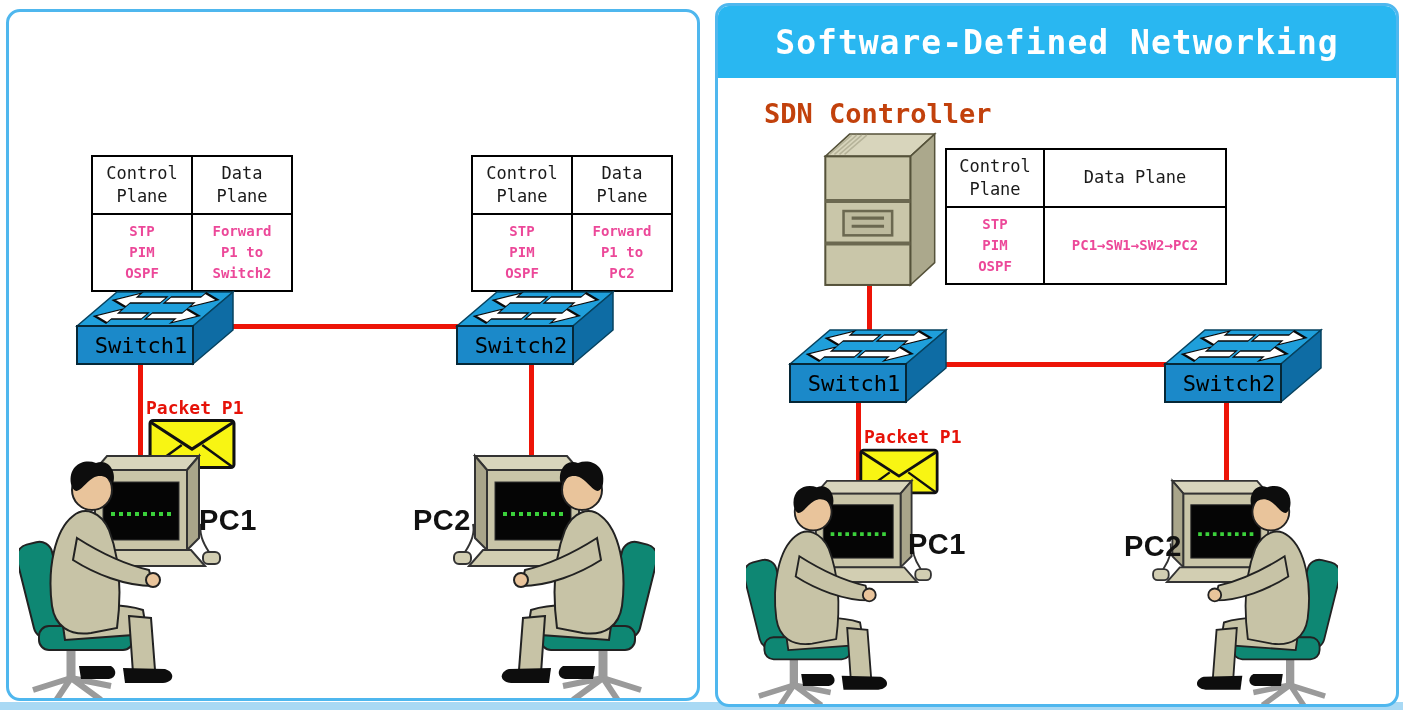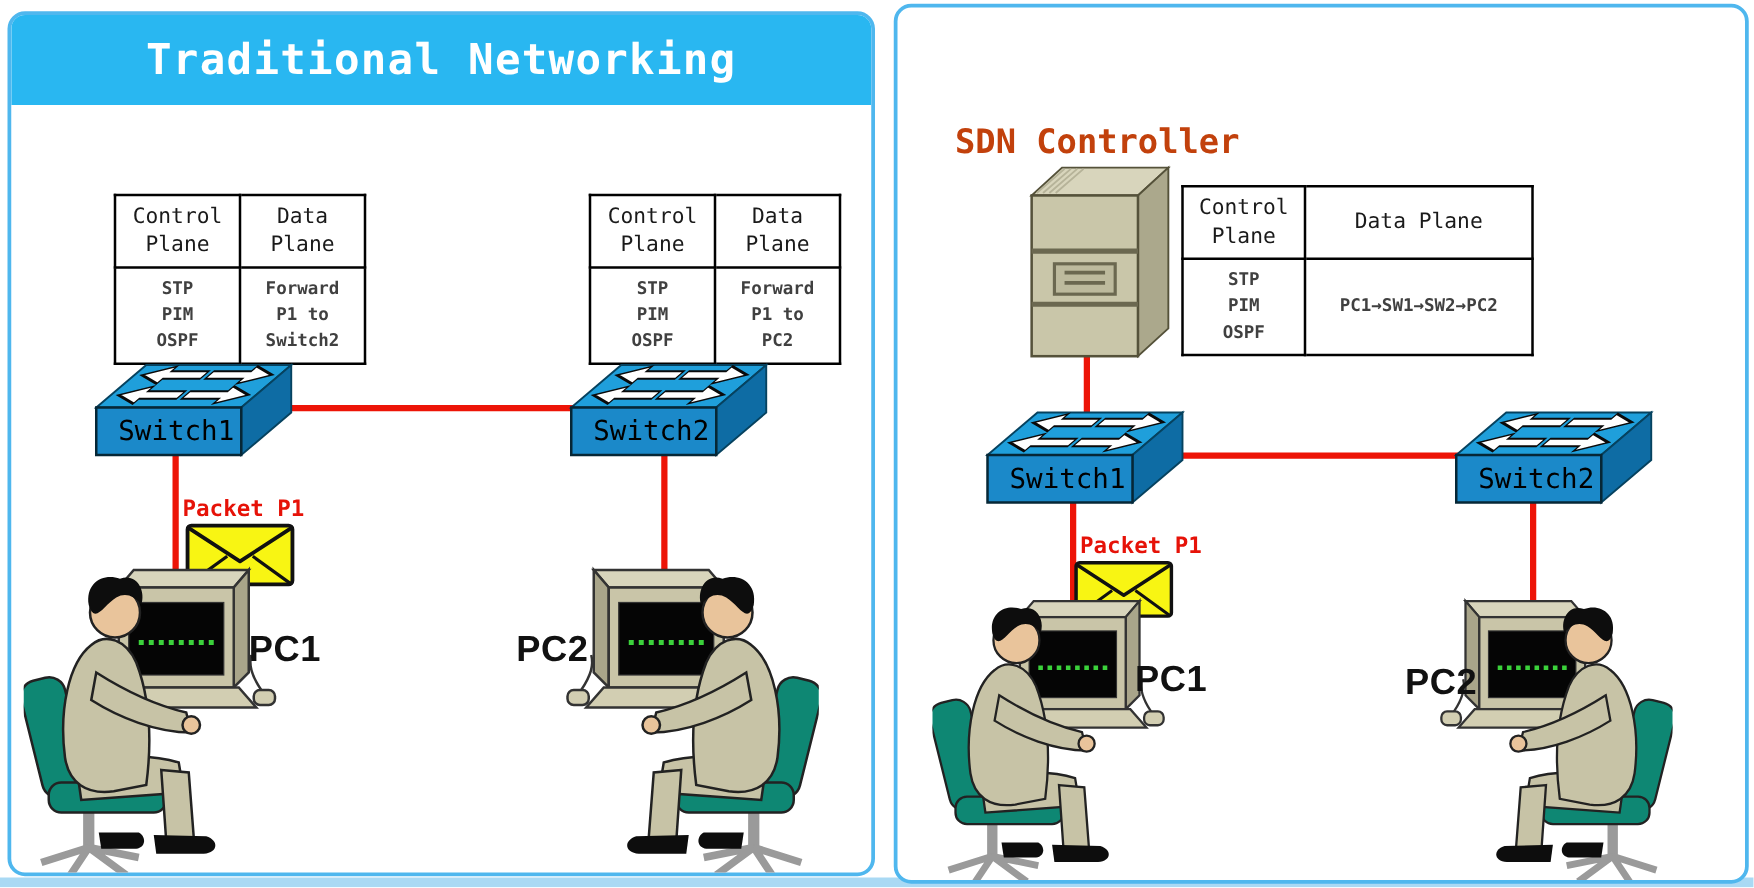--- a/index.html
+++ b/index.html
@@ -26,21 +26,21 @@
 
   .switch{width:160px;height:88px;}
   .switch-label{position:absolute;left:3px;top:41px;width:126px;height:37px;display:flex;
                 align-items:center;justify-content:center;font-family:"DejaVu Sans Mono",monospace;
                 font-size:22px;color:#000;z-index:3;}
 
   .ptable{position:absolute;z-index:2;border-collapse:collapse;background:#fff;}
   .ptable th,.ptable td{border:2px solid #000;white-space:pre-line;text-align:center;
                         vertical-align:middle;font-family:"DejaVu Sans Mono",monospace;}
   .ptable th{font-size:17px;font-weight:400;color:#1a1a1a;padding:5px 3px;line-height:1.35;}
-  .ptable td{font-size:14px;font-weight:bold;color:#404040;padding:6px 14px;line-height:1.5;}
+  .ptable td{font-size:14px;font-weight:bold;color:#ec4899;padding:6px 14px;line-height:1.5;}
   .small-table th,.small-table td{width:70px;}
   .ctrl-table th:first-child,.ctrl-table td:first-child{width:68px;}
   .ctrl-table th:last-child,.ctrl-table td:last-child{width:152px;}
 
   .flip svg{transform:scaleX(-1);}
   svg{display:block;}
 </style>
 </head>
 <body>
 
@@ -103,23 +103,20 @@
         <circle cx="134" cy="140" r="7" fill="#E9C49B" stroke="#222" stroke-width="2"></circle>
       </g>
     </g>
   </defs>
 </svg>
 
 <div class="stage">
   <div class="bottom-strip"></div>
 
   <div class="panel" id="left-panel">
-    <div class="panel-header">
-      <div class="panel-title">Traditional Networking</div>
-    </div>
 
     <table class="ptable small-table" style="left:82px;top:143px">
       <tbody>
           <tr>
         <th>Control
 Plane</th>
         <th>Data
 Plane</th>
       </tr>
       <tr>
@@ -185,20 +182,23 @@
 
     <div class="node flip" style="left:396px;top:428px">
       <svg viewBox="0 0 250 265" width="250" height="265">
           <use href="#sym-pc"></use>
         </svg>
     </div>
     <div class="lbl pc-label" style="left:404px;top:492px">PC2</div>
   </div>
 
   <div class="panel" id="right-panel">
+    <div class="panel-header">
+      <div class="panel-title">Software-Defined Networking</div>
+    </div>
 
     <div class="lbl sdn-label" style="left:46px;top:92px">SDN Controller</div>
 
     <div class="node" style="left:103px;top:122px">
       <svg viewBox="0 0 116 158" width="118" height="160">
           <use href="#sym-server"></use>
         </svg>
     </div>
 
     <table class="ptable ctrl-table" style="left:227px;top:142px">

